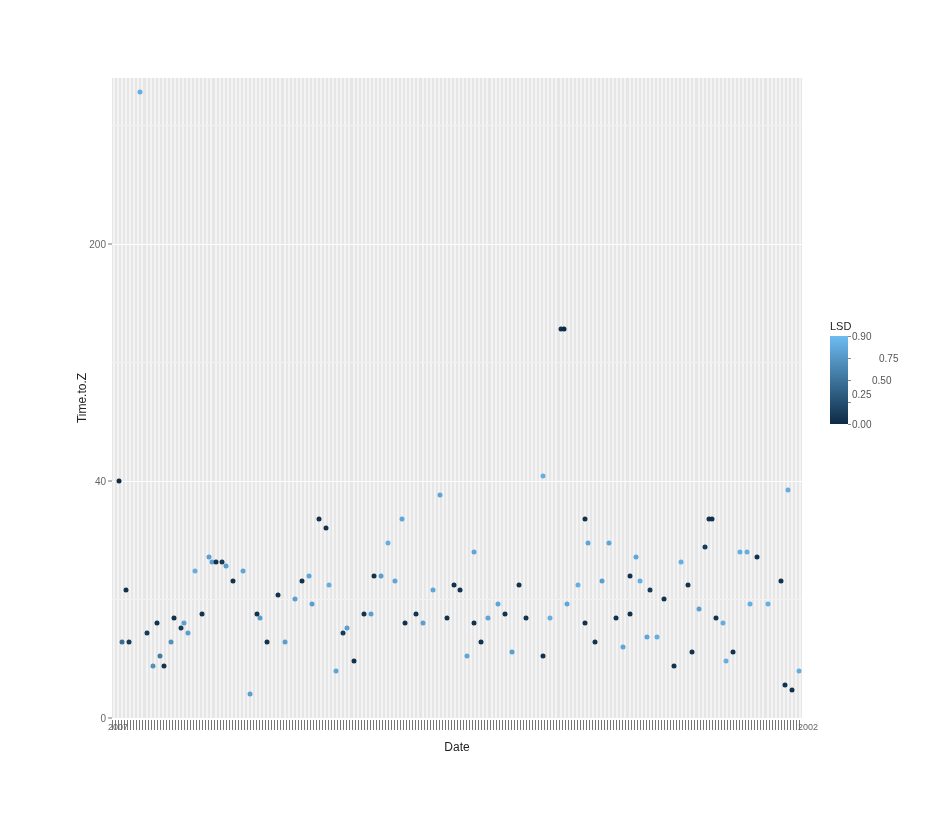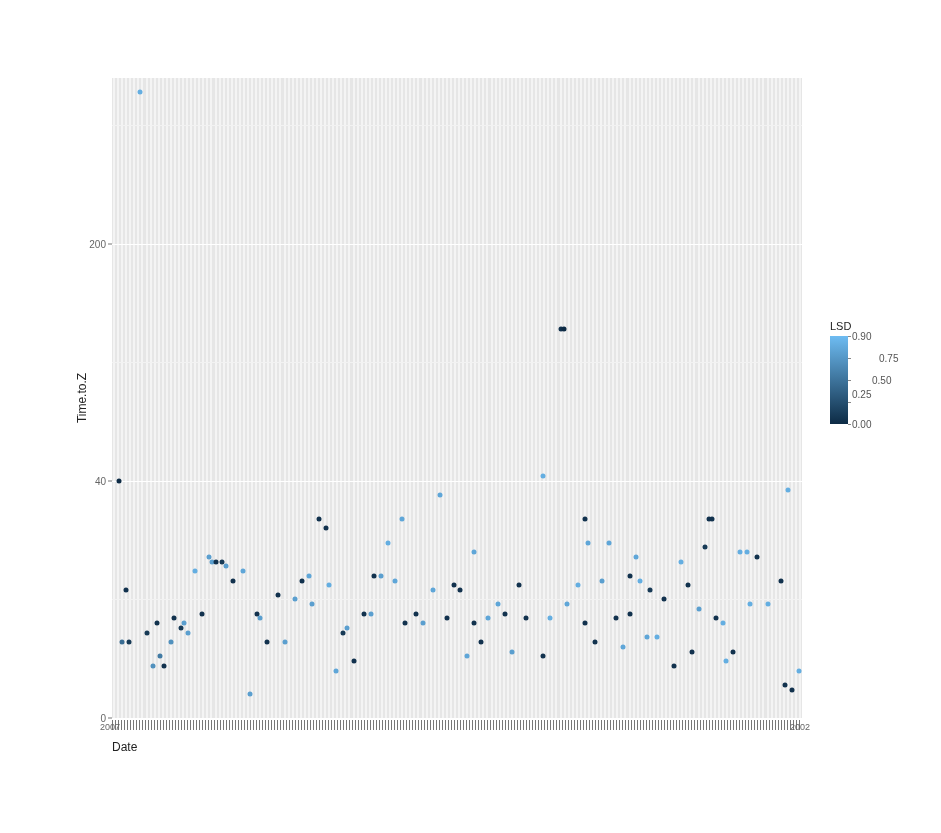--- a/index.html
+++ b/index.html
@@ -61,26 +61,27 @@
     position: absolute;
     transform: rotate(-90deg);
     transform-origin: center;
     color: #222;
     font-size: 12px;
   }
   .axis-label-x {
     position: absolute;
     color: #222;
     font-size: 12px;
-    text-align: left;
+    text-align: center;
   }
   .x-end-label {
     position: absolute;
     font-size: 9px;
     color: #666;
+    margin-left: 8px;
   }
   .x-ticks-band {
     position: absolute;
     background: repeating-linear-gradient(
       to right,
       #777 0, #777 1px,
       transparent 1px, transparent 3px
     );
   }
   .point {

